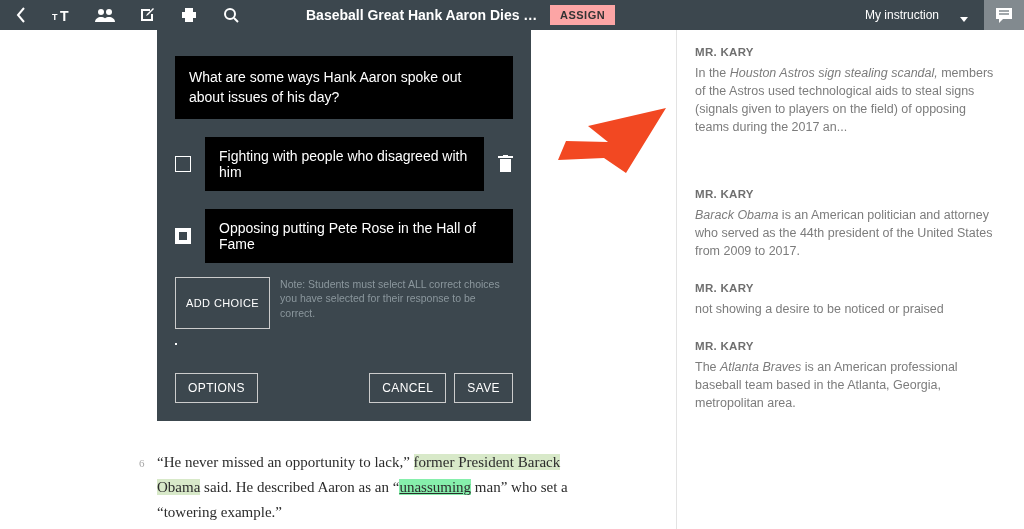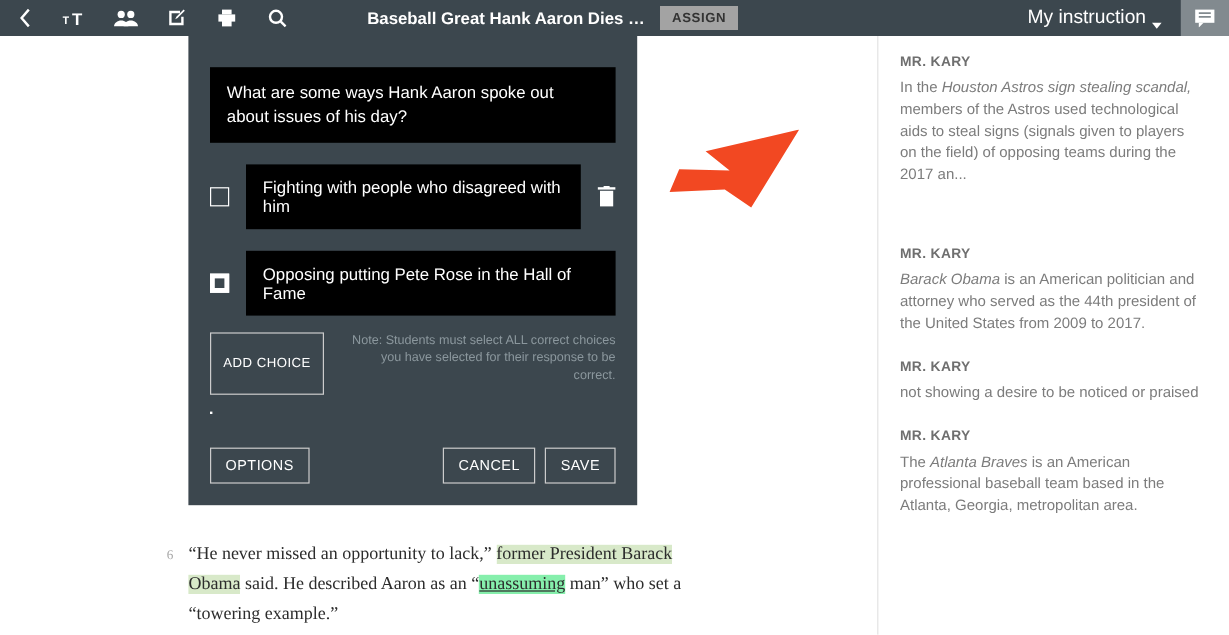--- a/index.html
+++ b/index.html
@@ -27,48 +27,48 @@
     color: #fff;
     white-space: nowrap;
     overflow: hidden;
     text-overflow: ellipsis;
     margin-left: 8px;
     max-width: 280px;
     padding-left: 46px;
   }
   .assign-btn {
     margin-left: 10px;
-    background: #a3a3a3;
+    background: #fca5a5;
     color: #333;
     font-weight: 700;
     font-size: 11px;
     padding: 4px 10px;
     border: none;
     letter-spacing: .5px;
   }
   .spacer { flex: 1; }
   .myinst {
-    font-size: 16px;
+    font-size: 12px;
     margin-right: 16px;
     display: flex;
     align-items: flex-end;
-    gap: 5px;
+    gap: 21px;
   }
   .myinst .caret { width:0;height:0;border-left:4px solid transparent;border-right:4px solid transparent;border-top:5px solid #fff; }
   .right-square {
     width: 40px;
     height: 30px;
     background: #828a8f;
     display:flex;align-items:center;justify-content:center;
   }
 
   .content { display:flex; height: 499px; background:#fff; }
   .main { flex:1; position:relative; padding:0 0 0 0; }
   .sidebar {
-    width: 293px;
+    width: 348px;
     border-left: 1px solid #e3e3e3;
     padding: 14px 22px 14px 18px;
     font-size: 12.5px;
     color: #7c7c7c;
     line-height: 1.45;
     overflow:hidden;
   }
   .sidebar .note { margin-bottom: 20px; }
   .sidebar .note .brand { color:#6f6f6f; font-weight:700; font-size:11.5px; letter-spacing:.3px; margin-bottom:3px; }
   .sidebar em { font-style: italic; }
@@ -128,21 +128,21 @@
   }
   .add-choice-btn {
     border:1px solid #ccc;
     background:transparent;
     color:#fff;
     font-size:11px;
     padding:19px 10px;
     letter-spacing:.4px;
     flex:0 0 auto;
   }
-  .add-note { font-size:10.5px; color:#8b979d; line-height:1.35; flex:1;text-align:right; }
+  .add-note { font-size:10.5px; color:#8b979d; line-height:1.35; flex:1; }
   .rand-row { display:flex; align-items:center; gap:10px; margin-top:14px; font-size:13px;}
   .btnrow { display:flex; gap:8px; margin-top:28px; }
   .btnrow .grow { flex:1; }
   .outline-btn {
     border:1px solid #ccc;
     background:transparent;
     color:#fff;
     font-size:12px;
     padding:7px 12px;
     letter-spacing:.4px;

